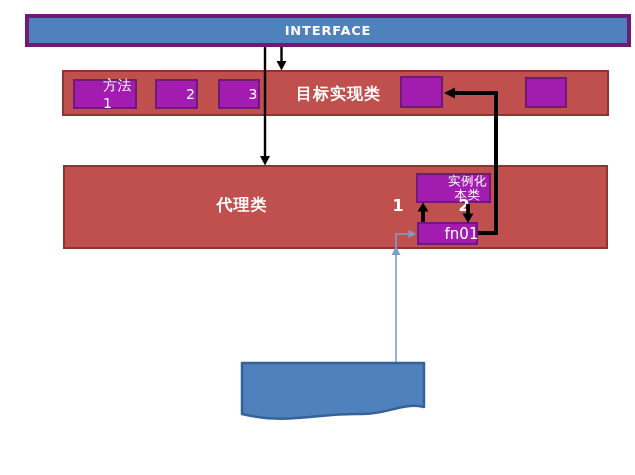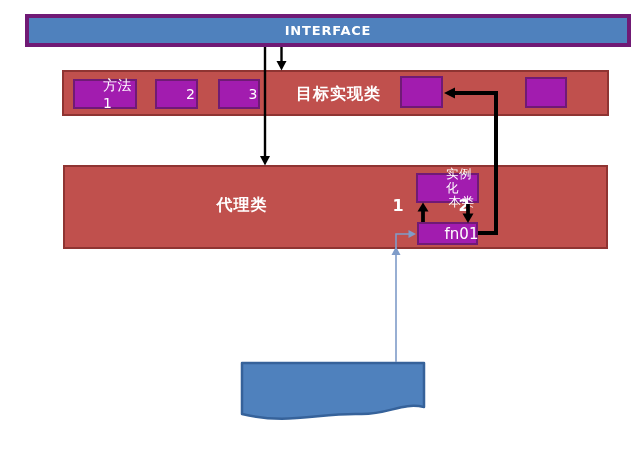--- a/index.html
+++ b/index.html
@@ -30,21 +30,21 @@
     display:flex;align-items:center;justify-content:center;
     color:#fff;
     padding-left:28px;
   }
   .method-1{left:73px;top:79px;width:64px;height:30px;font-size:14px;letter-spacing:.5px;}
   .method-2{left:155px;top:79px;width:43px;height:30px;font-size:14px;}
   .method-3{left:218px;top:79px;width:42px;height:30px;font-size:14px;}
   .inst-box-a{left:400px;top:76px;width:43px;height:32px;}
   .inst-box-b{left:525px;top:77px;width:42px;height:31px;}
   .instantiate-box{
-    left:416px;top:173px;width:63px;height:30px;
+    left:416px;top:173px;width:75px;height:30px;
     flex-direction:column;font-size:12.5px;line-height:14px;letter-spacing:.5px;
   }
   .fn-box{left:417px;top:222px;width:61px;height:23px;font-size:15px;}
   
   .bar-label{
     position:absolute;color:#fff;font-size:16px;letter-spacing:1px;white-space:nowrap;font-weight:bold;
   }
   .target-label{left:296px;top:84px;}
   .proxy-label{left:198px;top:195px;width:88px;text-align:center;}
   .step-num{

